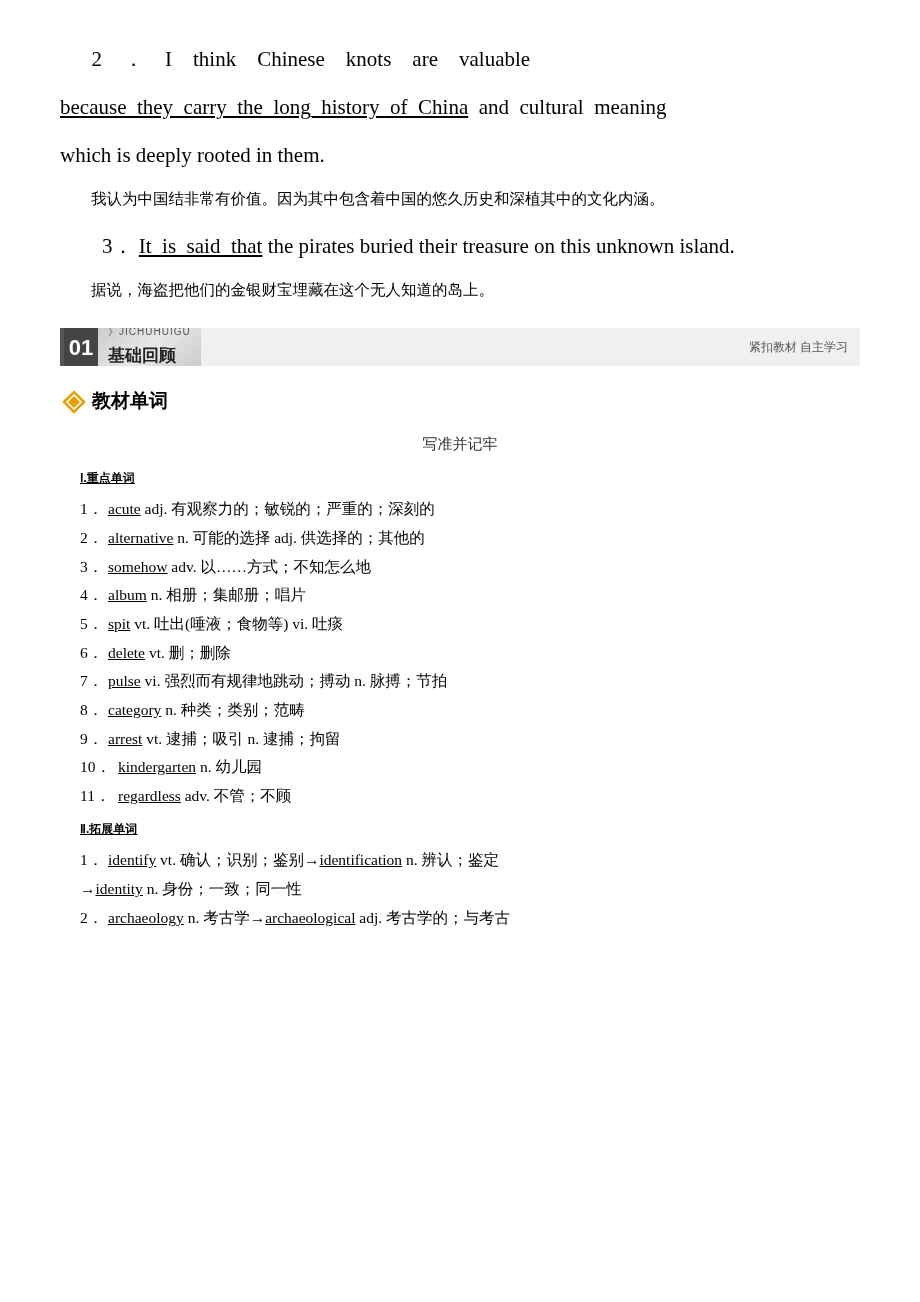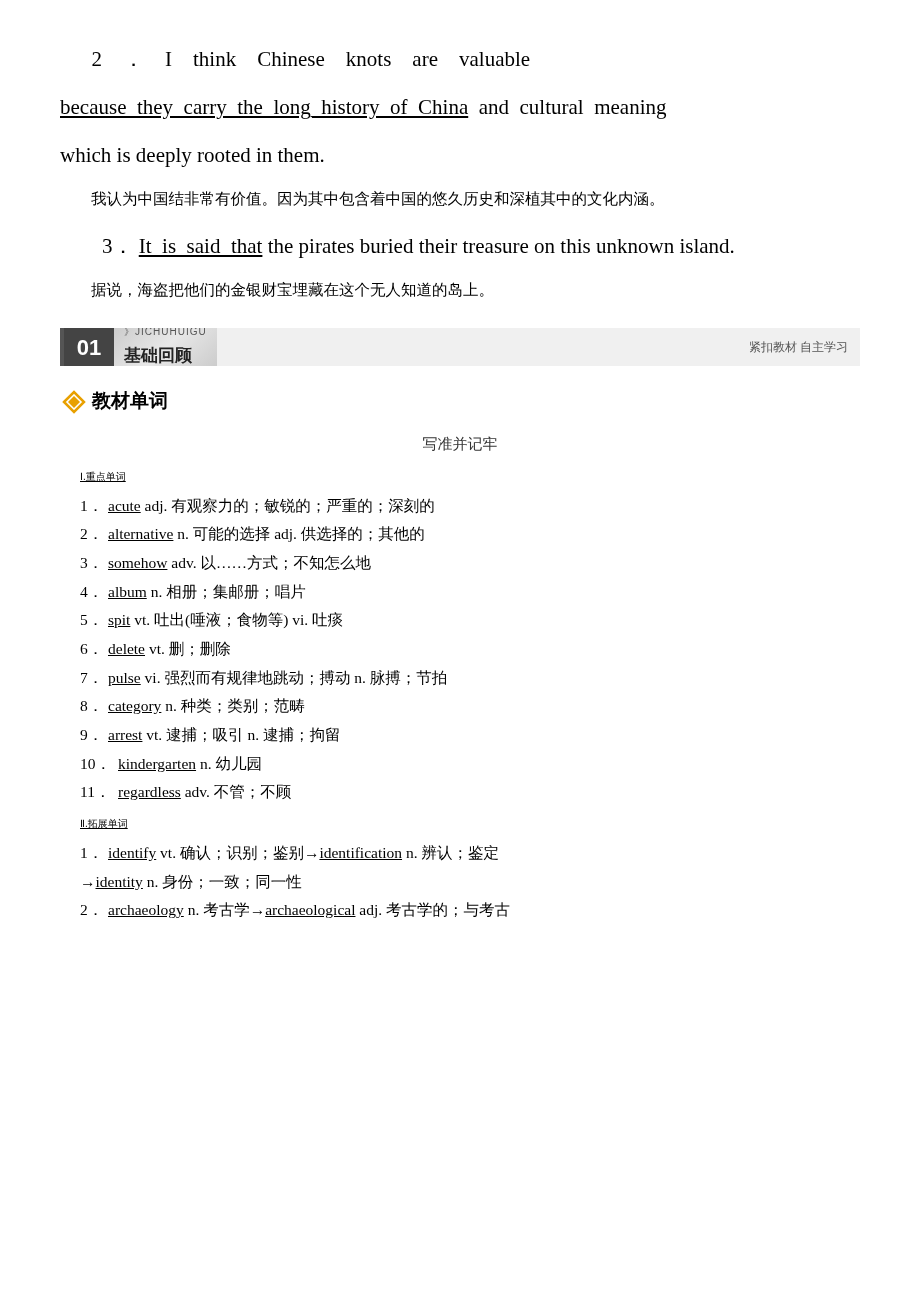--- a/index.html
+++ b/index.html
@@ -53,21 +53,21 @@
       height: 38px;
       position: relative;
       overflow: hidden;
     }
     .section-number-box {
       background: #444;
       color: #fff;
       font-size: 22px;
       font-weight: bold;
       font-family: Arial, sans-serif;
-      width: 50px;
+      width: 34px;
       height: 38px;
       display: flex;
       align-items: center;
       justify-content: center;
       flex-shrink: 0;
     }
     .section-badge {
       display: flex;
       flex-direction: column;
       padding: 2px 10px;
@@ -113,22 +113,22 @@
       font-family: "SimHei", "黑体", sans-serif;
     }
     .center-text {
       text-align: center;
       font-family: "SimSun", serif;
       font-size: 15px;
       margin-bottom: 10px;
       color: #333;
     }
     .subsection-title {
-      font-size: 10px;
-      font-weight: normal;
+      font-size: 12px;
+      font-weight: bold;
       font-family: "SimHei", "黑体", sans-serif;
       margin: 8px 0 6px 20px;
       text-decoration: underline;
     }
     .vocab-item {
       margin-left: 20px;
       font-family: "Times New Roman", "SimSun", serif;
       font-size: 15.5px;
       line-height: 1.85;
       text-indent: 0;

